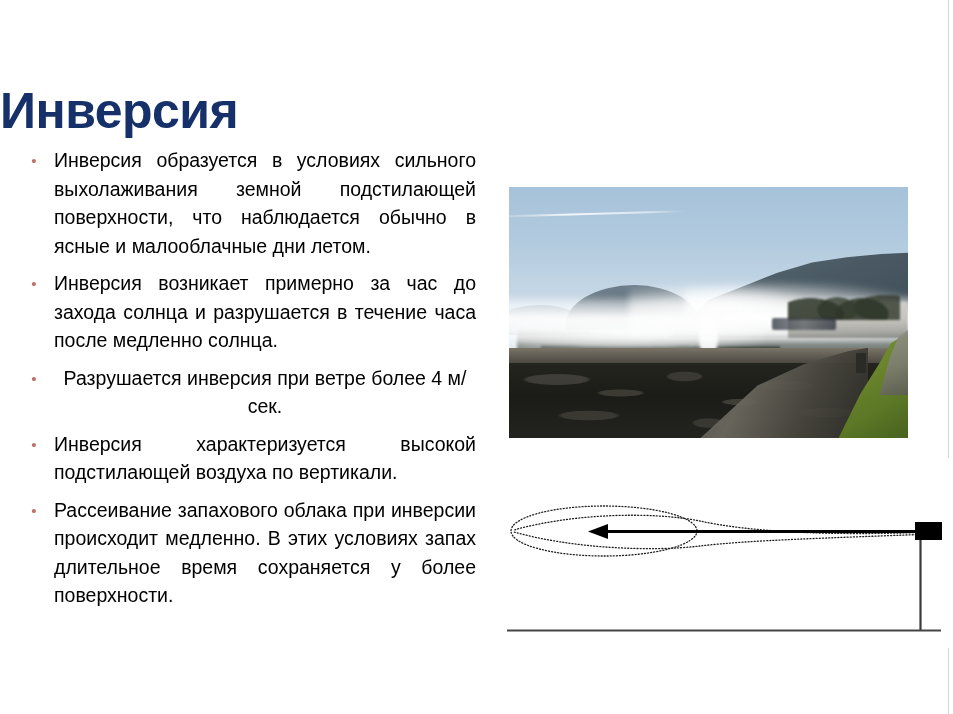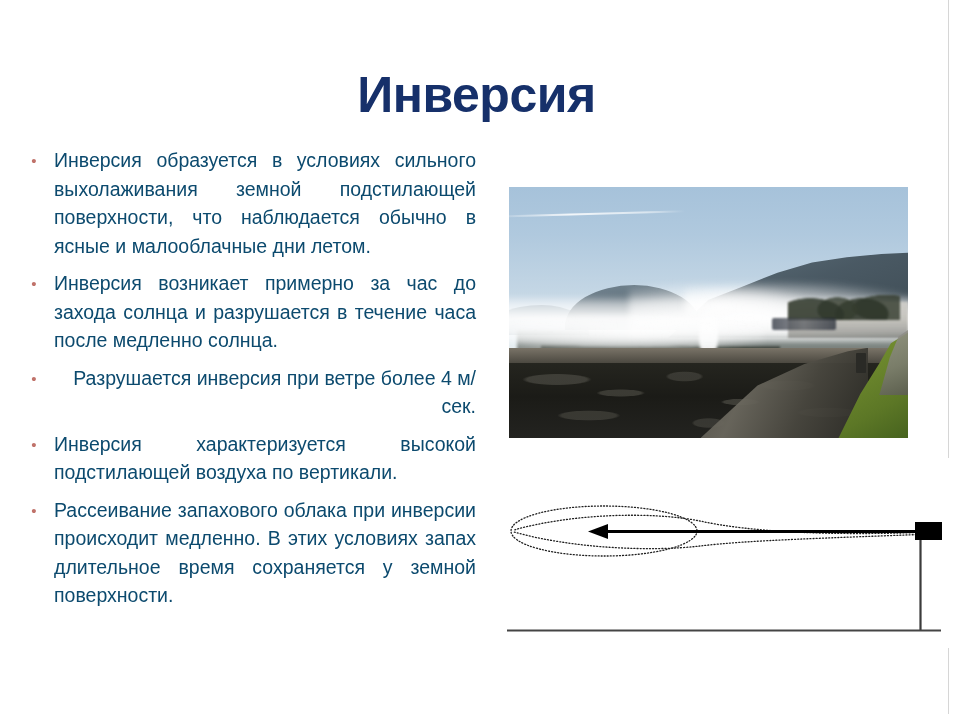--- a/index.html
+++ b/index.html
@@ -15,23 +15,22 @@
     width: 953px;
     height: 714px;
     background: #ffffff;
     overflow: hidden;
   }
 
   
   .slide-title {
     position: absolute;
     left: 0;
-    top: 36px;
+    top: 52px;
     width: 953px;
-    text-align: center;
     font-size: 50px;
     font-weight: bold;
     color: #16306a;
     letter-spacing: -0.5px;
     line-height: 1.0;
   }
 
   
   .bullets {
     position: absolute;
@@ -47,28 +46,28 @@
   .bullet-dot {
     flex: 0 0 40px;
     color: #c0726a;
     font-size: 15px;
     line-height: 28px;
     text-align: center;
     padding-top: 1px;
   }
   .bullet-text {
     flex: 1 1 auto;
-    color: #0c4a6e;
+    color: #000000;
     font-size: 19.5px;
     line-height: 28.5px;
     text-align: justify;
     text-justify: inter-word;
     hyphens: none;
   }
-  .bullet-text.nojust { text-align: right; }
+  .bullet-text.nojust { text-align: center; }
 
   
   .photo {
     position: absolute;
     left: 509px;
     top: 187px;
     width: 399px;
     height: 251px;
     overflow: hidden;
     background: #b9cfe0;
@@ -270,21 +269,21 @@
       <span class="bullet-text nojust">Разрушается инверсия при ветре более 4 м/сек.</span>
     </div>
 
     <div class="bullet-row">
       <span class="bullet-dot">•</span>
       <span class="bullet-text">Инверсия характеризуется высокой подстилающей воздуха по вертикали.</span>
     </div>
 
     <div class="bullet-row">
       <span class="bullet-dot">•</span>
-      <span class="bullet-text">Рассеивание запахового облака при инверсии происходит медленно. В этих условиях запах   длительное время сохраняется у земной поверхности.</span>
+      <span class="bullet-text">Рассеивание запахового облака при инверсии происходит медленно. В этих условиях запах   длительное время сохраняется у более поверхности.</span>
     </div>
 
   </div>
 
   <div class="photo">
     <div class="ph-layer ph-sky"></div>
     <div class="ph-layer ph-contrail"></div>
     <div class="ph-layer ph-ridge-right"></div>
     <div class="ph-layer ph-hill-far"></div>
     <div class="ph-layer ph-hill-left"></div>

